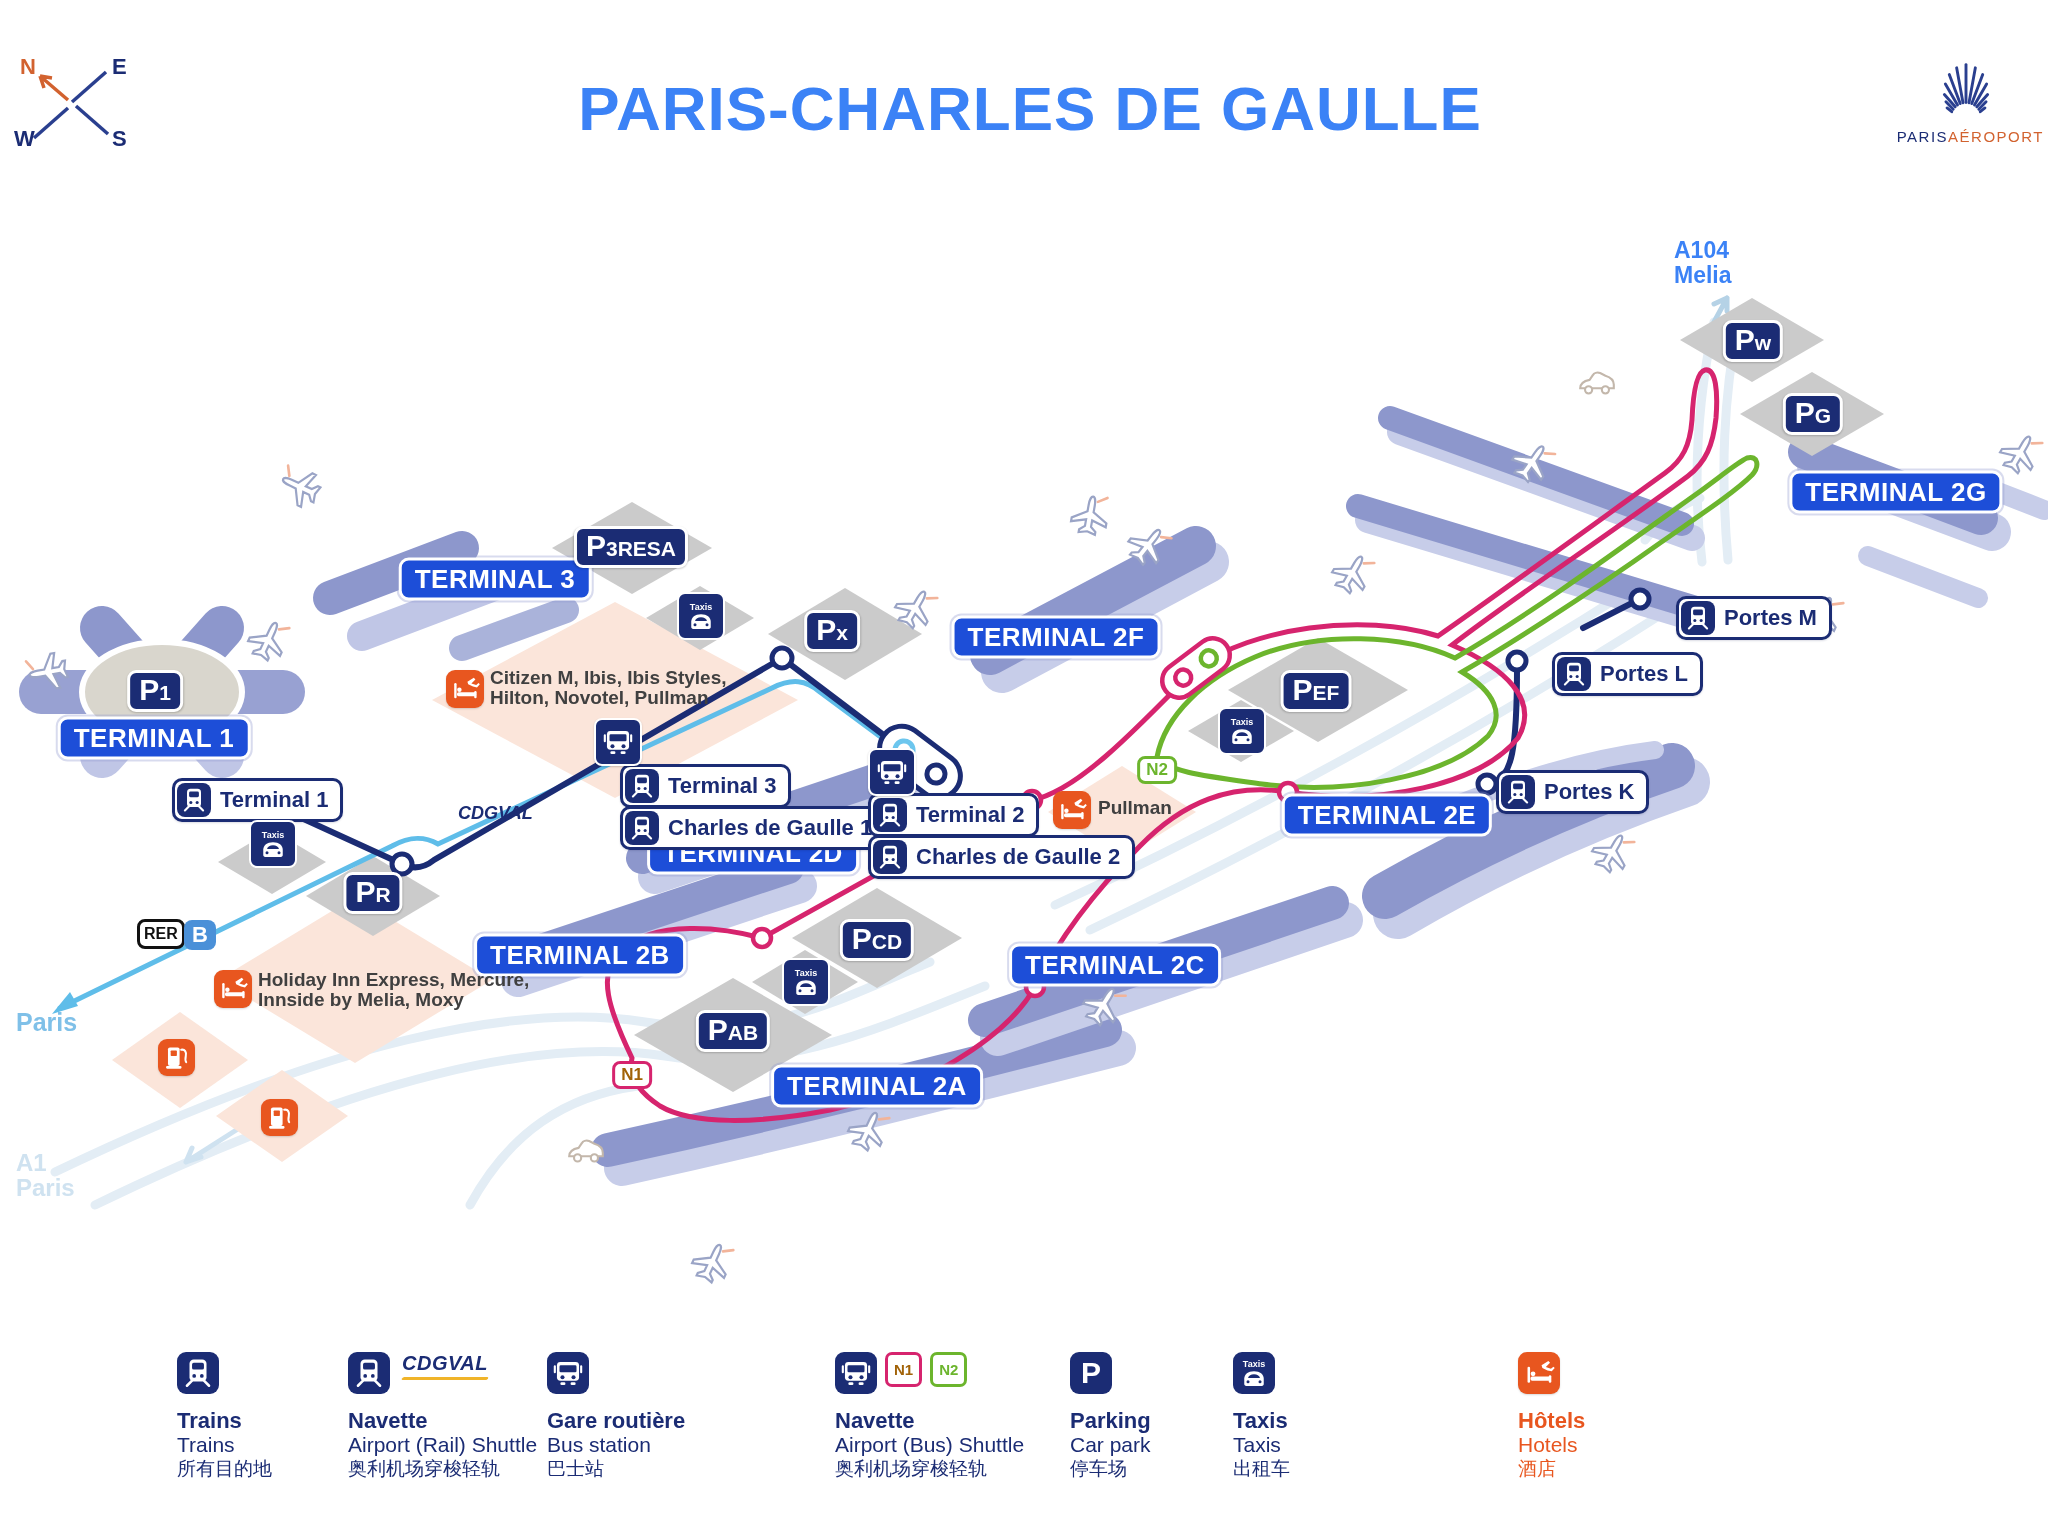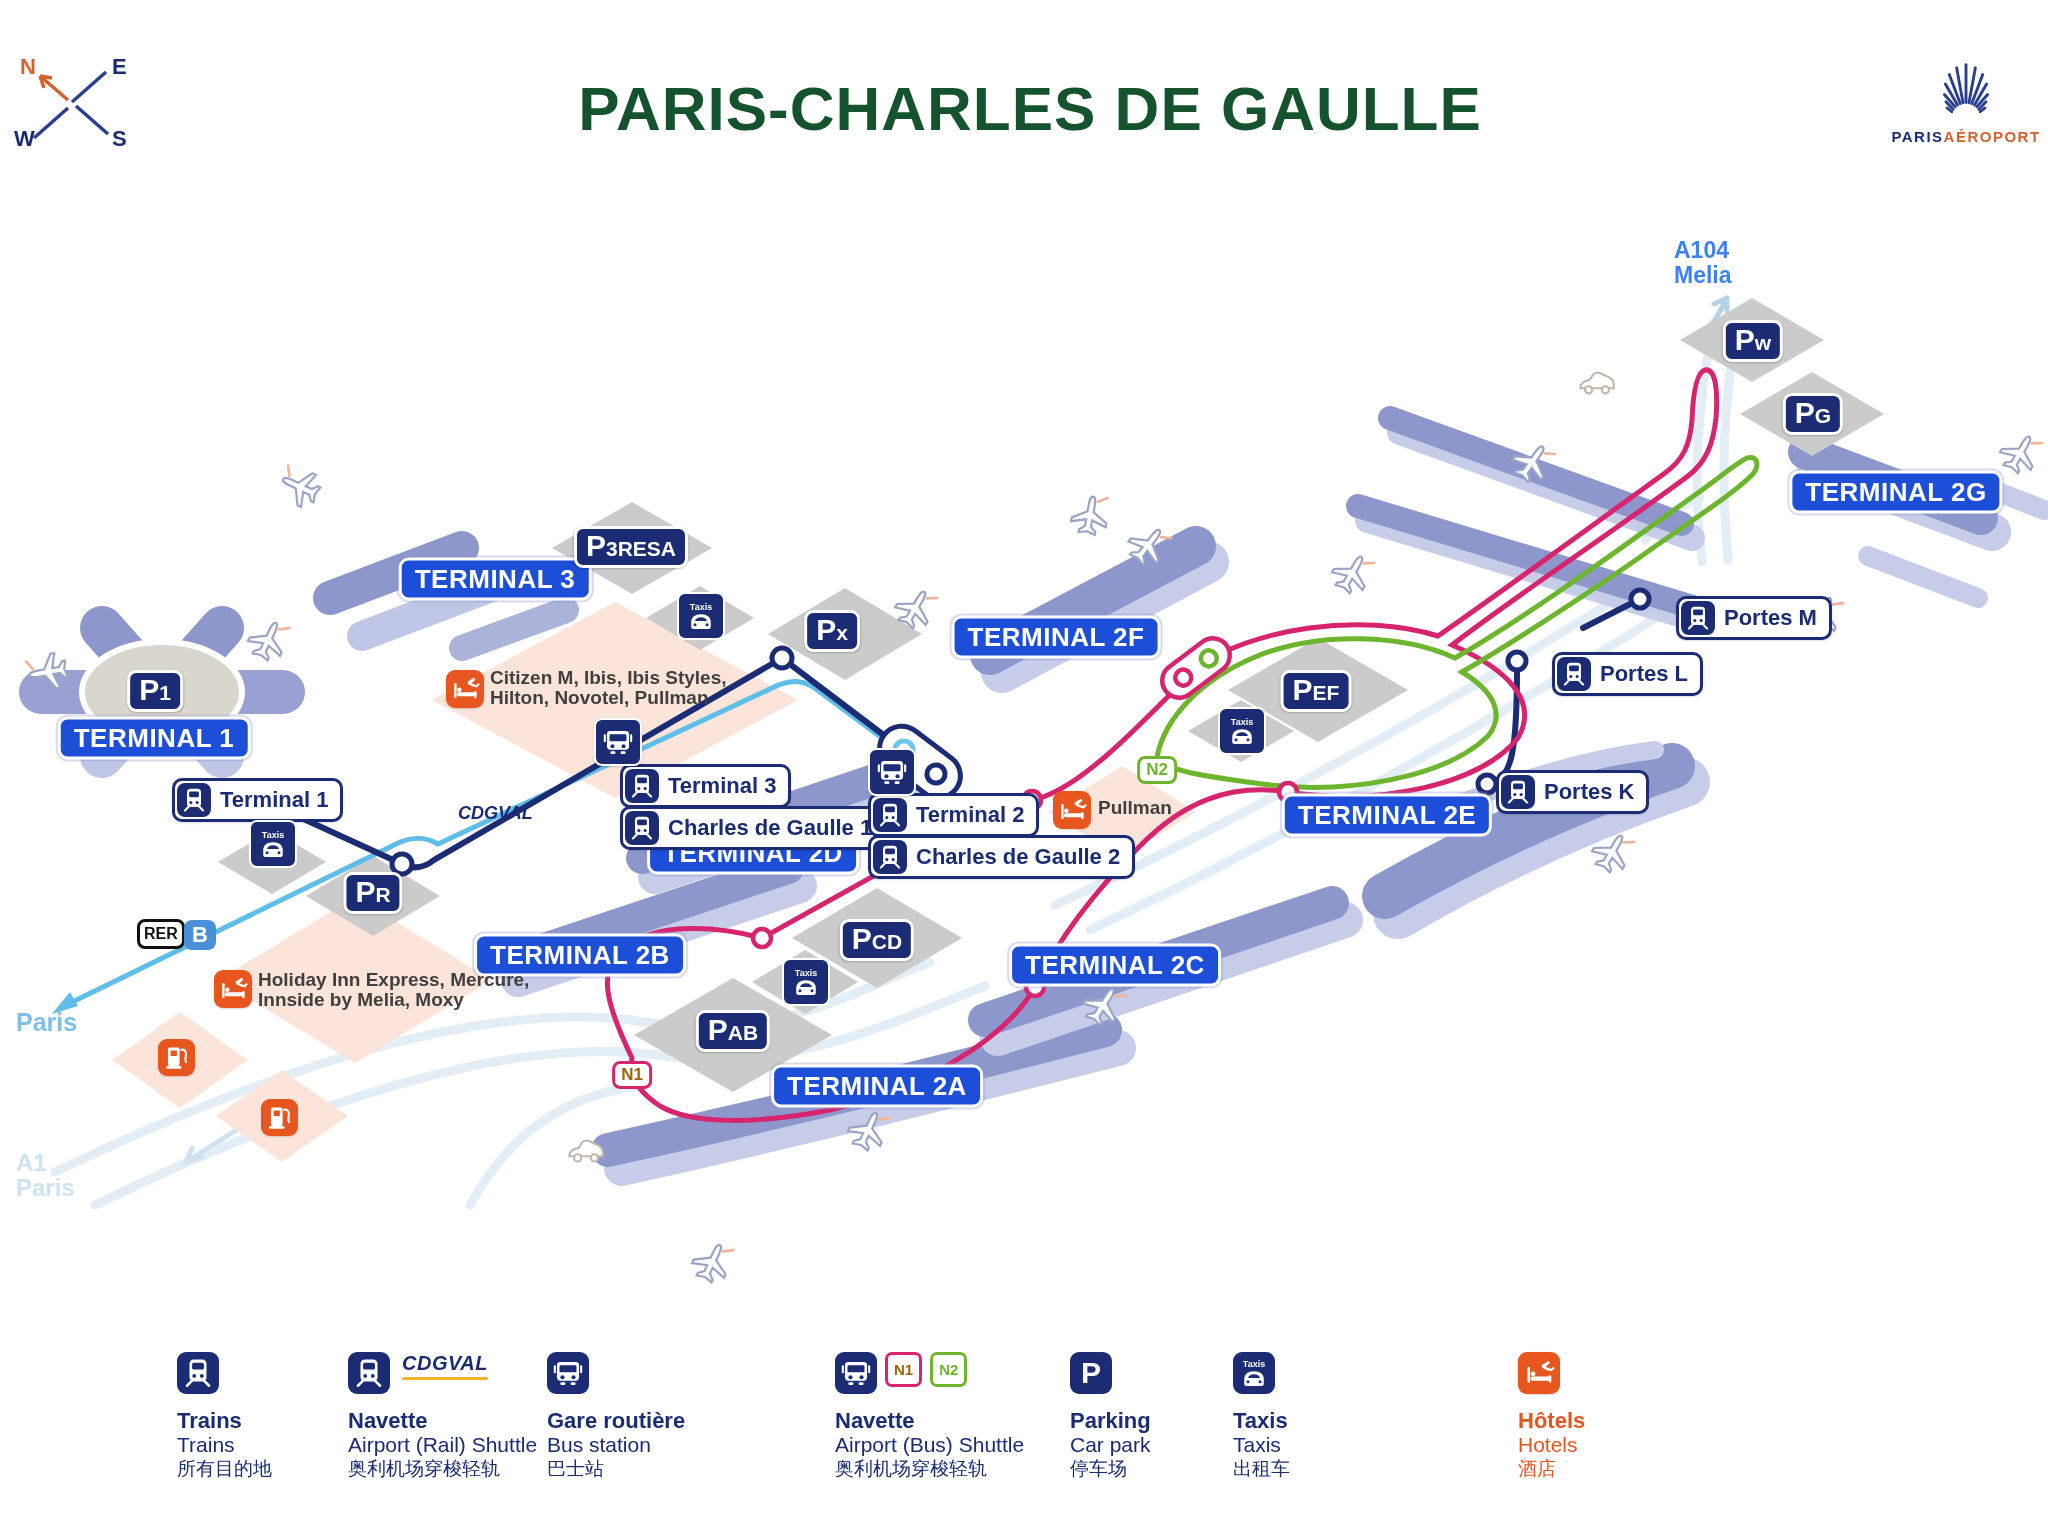--- a/index.html
+++ b/index.html
@@ -3,23 +3,23 @@
 <meta charset="utf-8">
 <style>
   html,body{margin:0;padding:0;width:2048px;height:1536px;background:#fff;
     font-family:"Liberation Sans",sans-serif;overflow:hidden;}
   .stage{position:relative;width:2048px;height:1536px;}
   .abs{position:absolute;}
   svg{display:block;}
 
   
   .title{left:1030px;top:108px;transform:translate(-50%,-50%);
-    font-size:62px;font-weight:bold;color:#14532d;letter-spacing:1px;white-space:nowrap;}
+    font-size:62px;font-weight:bold;color:#3b82f6;letter-spacing:1px;white-space:nowrap;}
   .logo{left:1888px;top:48px;width:156px;text-align:center;}
-  .logo-text{font-size:15px;font-weight:bold;letter-spacing:1.5px;white-space:nowrap;}
+  .logo-text{font-size:15px;font-weight:normal;letter-spacing:1.5px;white-space:nowrap;text-align:right;}
   .logo-text .lp{color:#1b2c74;} .logo-text .la{color:#d2622f;}
 
   
   .t-label{background:#1d4ed8;color:#fff;border:3px solid #fff;border-radius:10px;
     padding:3px 13px;font-weight:bold;font-size:26px;letter-spacing:.5px;white-space:nowrap;
     transform:translate(-50%,-50%);box-shadow:0 0 0 2px rgba(142,152,206,.35);}
   .p-badge{background:#1b2c74;color:#fff;border:3px solid #fff;border-radius:9px;
     padding:0 9px 2px;font-weight:bold;font-size:30px;white-space:nowrap;
     transform:translate(-50%,-50%);box-shadow:0 1px 2px rgba(0,0,0,.2);}
   .p-badge .sub{font-size:.7em;}

